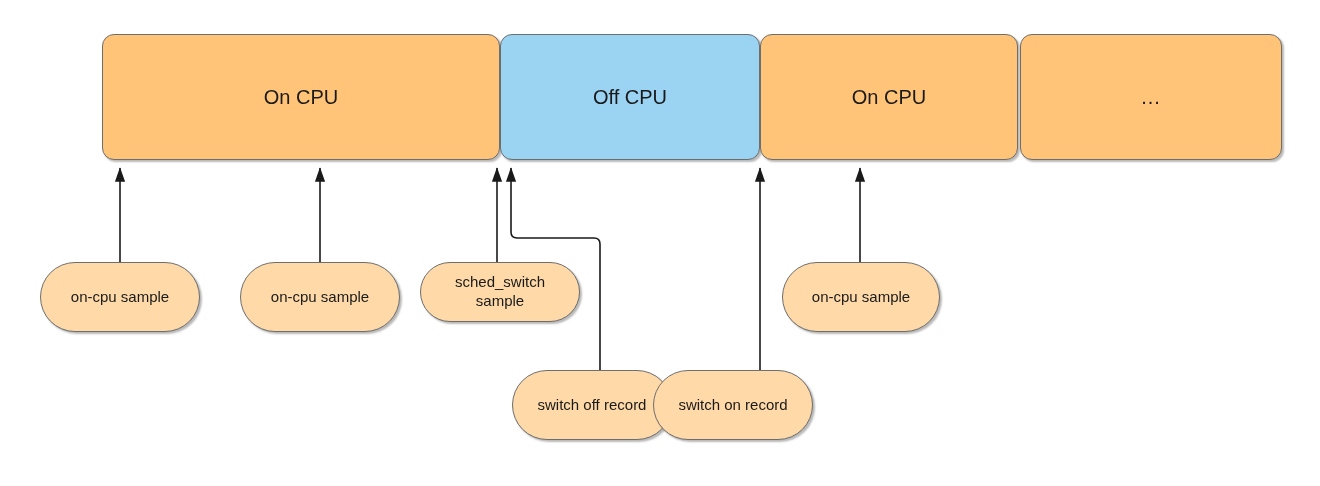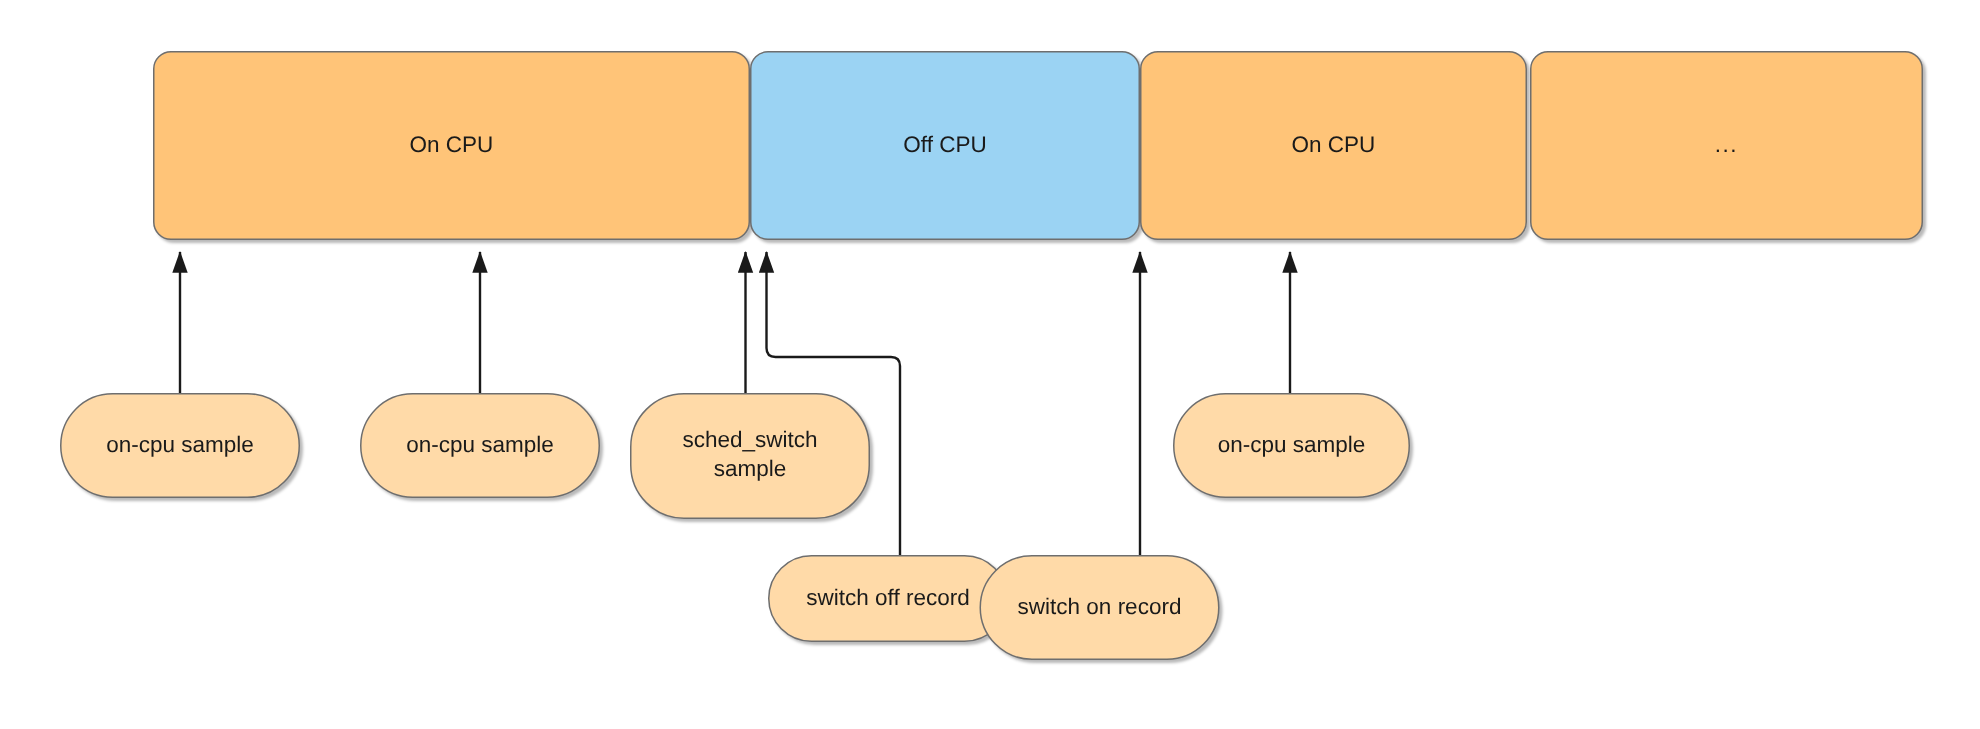--- a/index.html
+++ b/index.html
@@ -33,21 +33,21 @@
     justify-content: center;
     text-align: center;
     color: #1a1a1a;
     border: 1px solid #6e6e6e;
     box-shadow: 2px 2px 2px rgba(0,0,0,0.28);
     line-height: 1.25;
     white-space: pre-line;
   }
   .timeline-box {
     border-radius: 12px;
-    font-size: 15px;
+    font-size: 20px;
   }
   .timeline-box.on-cpu { background: #ffc478; }
   .timeline-box.off-cpu { background: #9bd3f3; }
   .timeline-box.ellipsis { background: #ffc478; letter-spacing: 1px; }
   .sample-node {
     background: #ffdaa8;
     border-radius: 36px;
     font-size: 15px;
   }
 </style>
@@ -93,30 +93,30 @@
   </div>
 
   <div class="node sample-node" style="left:40px; top:262px; width:160px; height:70px;">
     <span>on-cpu sample</span>
   </div>
 
   <div class="node sample-node" style="left:240px; top:262px; width:160px; height:70px;">
     <span>on-cpu sample</span>
   </div>
 
-  <div class="node sample-node" style="left:420px; top:262px; width:160px; height:84px;">
+  <div class="node sample-node" style="left:420px; top:262px; width:160px; height:60px;">
     <span>sched_switch
 sample</span>
   </div>
 
   <div class="node sample-node" style="left:782px; top:262px; width:158px; height:70px;">
     <span>on-cpu sample</span>
   </div>
 
-  <div class="node sample-node" style="left:512px; top:370px; width:160px; height:58px;">
+  <div class="node sample-node" style="left:512px; top:370px; width:160px; height:70px;">
     <span>switch off record</span>
   </div>
 
   <div class="node sample-node" style="left:653px; top:370px; width:160px; height:70px;">
     <span>switch on record</span>
   </div>
 
 </div>
 
 </body></html>

